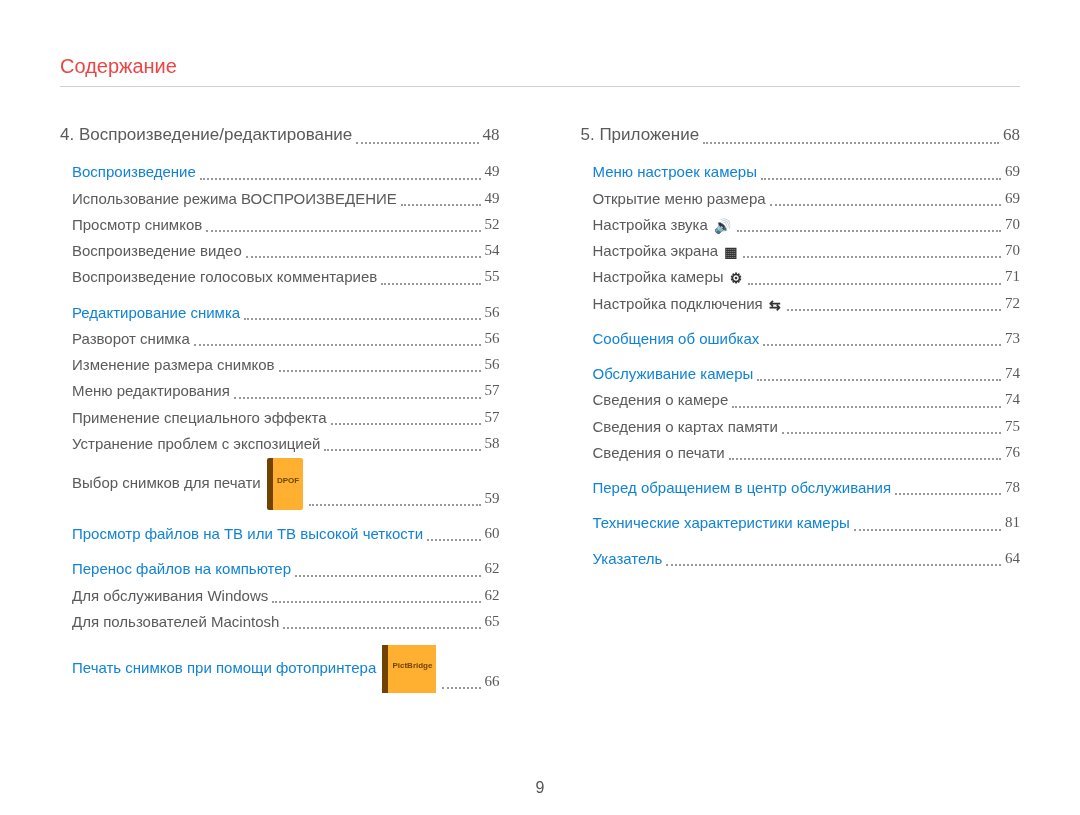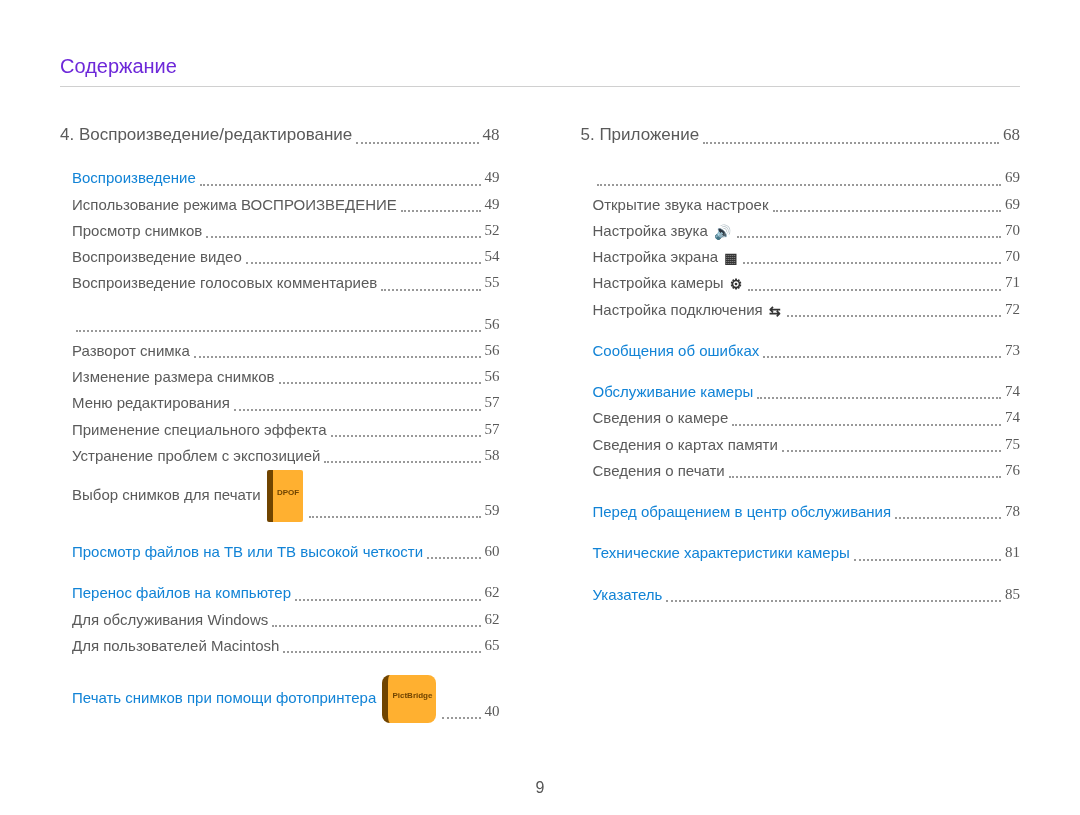--- a/index.html
+++ b/index.html
@@ -13,21 +13,21 @@
   }
   .page {
     box-sizing: border-box;
     width: 1080px;
     height: 815px;
     padding: 55px 60px 0 60px;
     position: relative;
   }
   .page-header {
     font-size: 20px;
-    color: #6d28d9;
+    color: #ef4444;
     padding-bottom: 8px;
     border-bottom: 1px solid #d0d0d0;
     margin-bottom: 35px;
   }
   .columns {
     display: flex;
     gap: 81px;
   }
   .col {
     flex: 1;
@@ -64,21 +64,21 @@
   }
   .lvl-1 {
     margin-bottom: 8px;
     margin-top: 0;
   }
   .lvl-2 .toc-label {
     color: #1183d6;
   }
   .lvl-2 {
     margin-left: 12px;
-    margin-top: 18px;
+    margin-top: 12px;
   }
   .lvl-3 {
     margin-left: 12px;
     justify-content: space-between;
   }
   .toc-icon {
     display: inline-block;
     vertical-align: middle;
     line-height: 1;
     margin: 0 2px;
@@ -92,21 +92,21 @@
     padding: 19px 4px;
     border-radius: 2px;
     border-left: 6px solid #704400;
   }
   .icon-pictbridge {
     background: #ffb030;
     color: #704400;
     font-size: 8px;
     font-weight: bold;
     padding: 17px 4px;
-    border-radius: 8px;
+    border-radius: 0;
     border-left: 6px solid #704400;
   }
   .icon-glyph {
     color: #333;
     font-size: 14px;
     font-weight: bold;
   }
   .page-number {
     position: absolute;
     bottom: 18px;
@@ -148,20 +148,21 @@
           <span class="toc-label">Воспроизведение видео</span>
           <span class="toc-dots"></span>
           <span class="toc-page">54</span>
         </div>
         <div class="toc-row lvl-3">
           <span class="toc-label">Воспроизведение голосовых комментариев</span>
           <span class="toc-dots"></span>
           <span class="toc-page">55</span>
         </div>
         <div class="toc-row lvl-2">
+          <span class="toc-label">Редактирование снимка</span>
           <span class="toc-dots"></span>
           <span class="toc-page">56</span>
         </div>
         <div class="toc-row lvl-3">
           <span class="toc-label">Разворот снимка</span>
           <span class="toc-dots"></span>
           <span class="toc-page">56</span>
         </div>
         <div class="toc-row lvl-3">
           <span class="toc-label">Изменение размера снимков</span>
@@ -204,35 +205,36 @@
           <span class="toc-page">62</span>
         </div>
         <div class="toc-row lvl-3">
           <span class="toc-label">Для пользователей Macintosh</span>
           <span class="toc-dots"></span>
           <span class="toc-page">65</span>
         </div>
         <div class="toc-row lvl-2">
           <span class="toc-label">Печать снимков при помощи фотопринтера <span class="toc-icon icon-pictbridge">PictBridge</span></span>
           <span class="toc-dots"></span>
-          <span class="toc-page">40</span>
+          <span class="toc-page">66</span>
         </div>
       </div>
       <div class="col">
         <div class="toc-row lvl-1">
           <span class="toc-label">5. Приложение</span>
           <span class="toc-dots"></span>
           <span class="toc-page">68</span>
         </div>
         <div class="toc-row lvl-2">
+          <span class="toc-label">Меню настроек камеры</span>
           <span class="toc-dots"></span>
           <span class="toc-page">69</span>
         </div>
         <div class="toc-row lvl-3">
-          <span class="toc-label">Открытие звука настроек</span>
+          <span class="toc-label">Открытие меню размера</span>
           <span class="toc-dots"></span>
           <span class="toc-page">69</span>
         </div>
         <div class="toc-row lvl-3">
           <span class="toc-label">Настройка звука <span class="toc-icon icon-glyph">🔊</span></span>
           <span class="toc-dots"></span>
           <span class="toc-page">70</span>
         </div>
         <div class="toc-row lvl-3">
           <span class="toc-label">Настройка экрана <span class="toc-icon icon-glyph">▦</span></span>
@@ -280,18 +282,18 @@
           <span class="toc-page">78</span>
         </div>
         <div class="toc-row lvl-2">
           <span class="toc-label">Технические характеристики камеры</span>
           <span class="toc-dots"></span>
           <span class="toc-page">81</span>
         </div>
         <div class="toc-row lvl-2">
           <span class="toc-label">Указатель</span>
           <span class="toc-dots"></span>
-          <span class="toc-page">85</span>
+          <span class="toc-page">64</span>
         </div>
       </div>
     </div>
   <div class="page-number">9</div>
 </div>
 
 </body></html>

